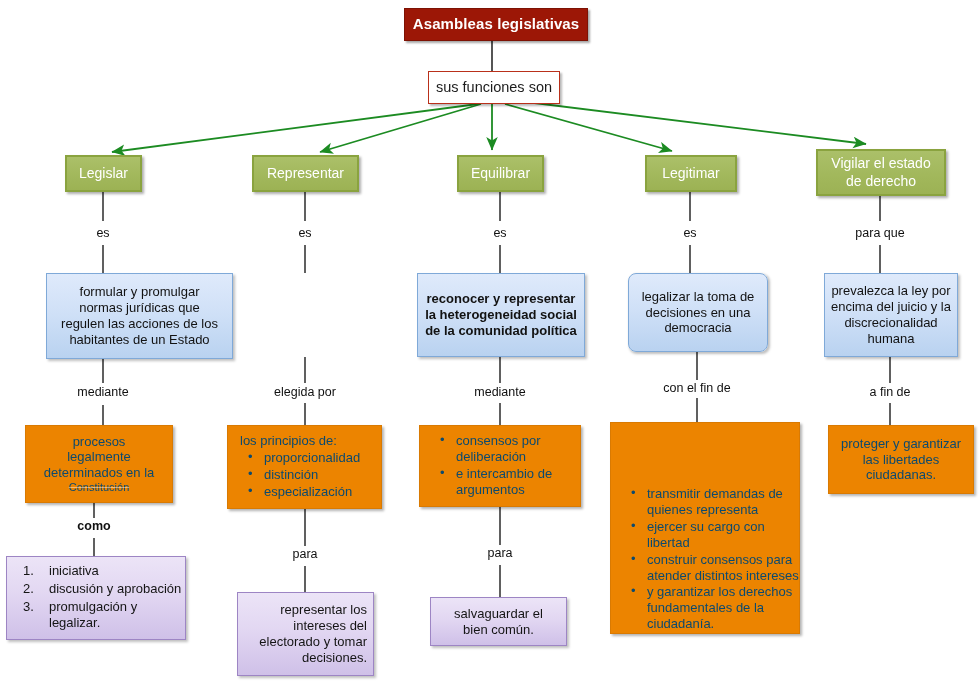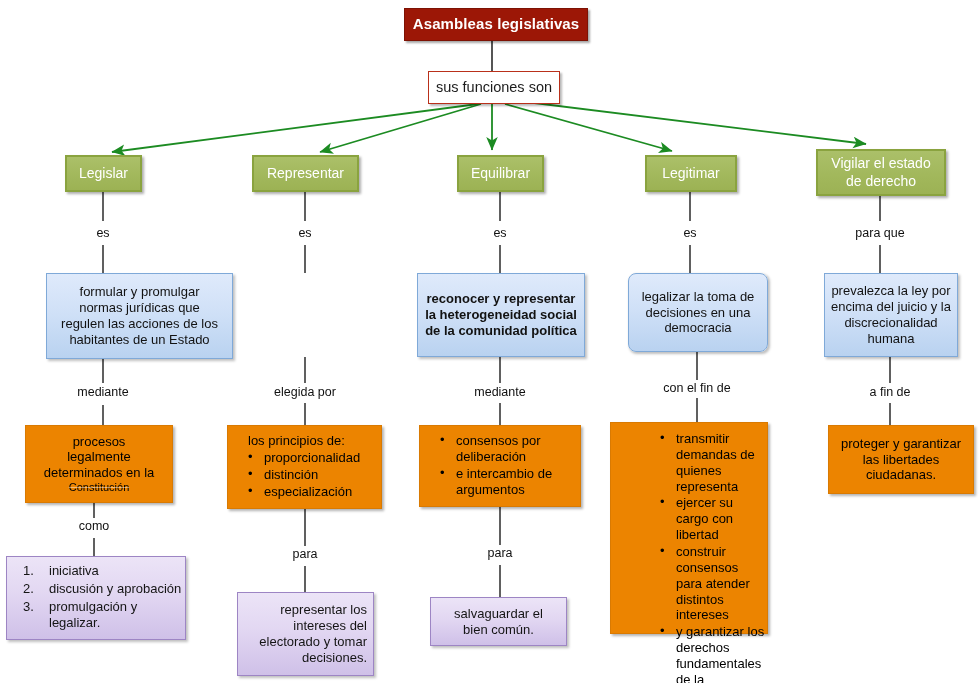--- a/index.html
+++ b/index.html
@@ -71,21 +71,21 @@
     border: 1px solid #7fa9d8;
     color: #121212;
     font-size: 13px;
     box-shadow: 1.5px 1.5px 2.5px rgba(0,0,0,.25);
   }
 
   
   .n-orange {
     background: #ec8400;
     border: 1px solid #d97a02;
-    color: #000000;
+    color: #0c4a6e;
     font-size: 13px;
     box-shadow: 2px 2px 2.5px rgba(0,0,0,.3);
   }
 
   
   .n-purple {
     background: linear-gradient(to bottom, #ece4f7 0%, #e2d7f2 45%, #cfc0e8 100%);
     border: 1px solid #9d85c4;
     color: #151515;
     font-size: 13px;
@@ -135,21 +135,21 @@
   }
   .node ol li:before {
     counter-increment: itm;
     content: counter(itm) ".";
     position: absolute;
     left: 0;
     top: 0;
   }
   .node .lead {
     text-align: left;
-    padding-left: 20px;
+    padding-left: 12px;
     margin-bottom: 1px;
   }
   .smallcap {
     font-size: 11px;
     display: block;
     text-decoration: line-through;
     text-decoration-color: rgba(255,255,255,0.45);
     text-decoration-thickness: 1px;
   }
   .pad-l { padding: 0 6px; }
@@ -290,36 +290,36 @@
     </ul>
   </div>
 
   <div class="node n-orange" style="left:419px; top:425px; width:162px; height:82px;">
     <ul>
       <li>consensos por deliberación</li>
       <li>e intercambio de argumentos</li>
     </ul>
   </div>
 
-  <div class="node n-orange" style="left:610px; top:422px; width:158px; height:212px; justify-content:flex-start; padding-top:8px;padding-left:29px;">
+  <div class="node n-orange" style="left:610px; top:422px; width:190px; height:212px; justify-content:flex-end; padding-top:8px;">
     <ul>
       <li>transmitir demandas de quienes representa</li>
       <li>ejercer su cargo con libertad</li>
       <li>construir consensos para atender distintos intereses</li>
       <li>y garantizar los derechos fundamentales de la ciudadanía.</li>
     </ul>
   </div>
 
   <div class="node n-orange" style="left:828px; top:425px; width:146px; height:69px;">
     <span>proteger y garantizar</span>
     <span>las libertades</span>
     <span>ciudadanas.</span>
   </div>
 
-  <div class="edge-label" style="left:94px; top:519px;">como</div>
+  <div class="edge-label" style="left:94px; top:519px;font-weight:bold;">como</div>
   <div class="edge-label" style="left:305px; top:547px;">para</div>
   <div class="edge-label" style="left:500px; top:546px;">para</div>
 
   <div class="node n-purple" style="left:6px; top:556px; width:180px; height:84px; justify-content:center;">
     <ol>
       <li>iniciativa</li>
       <li>discusión y aprobación</li>
       <li>promulgación y legalizar.</li>
     </ol>
   </div>

